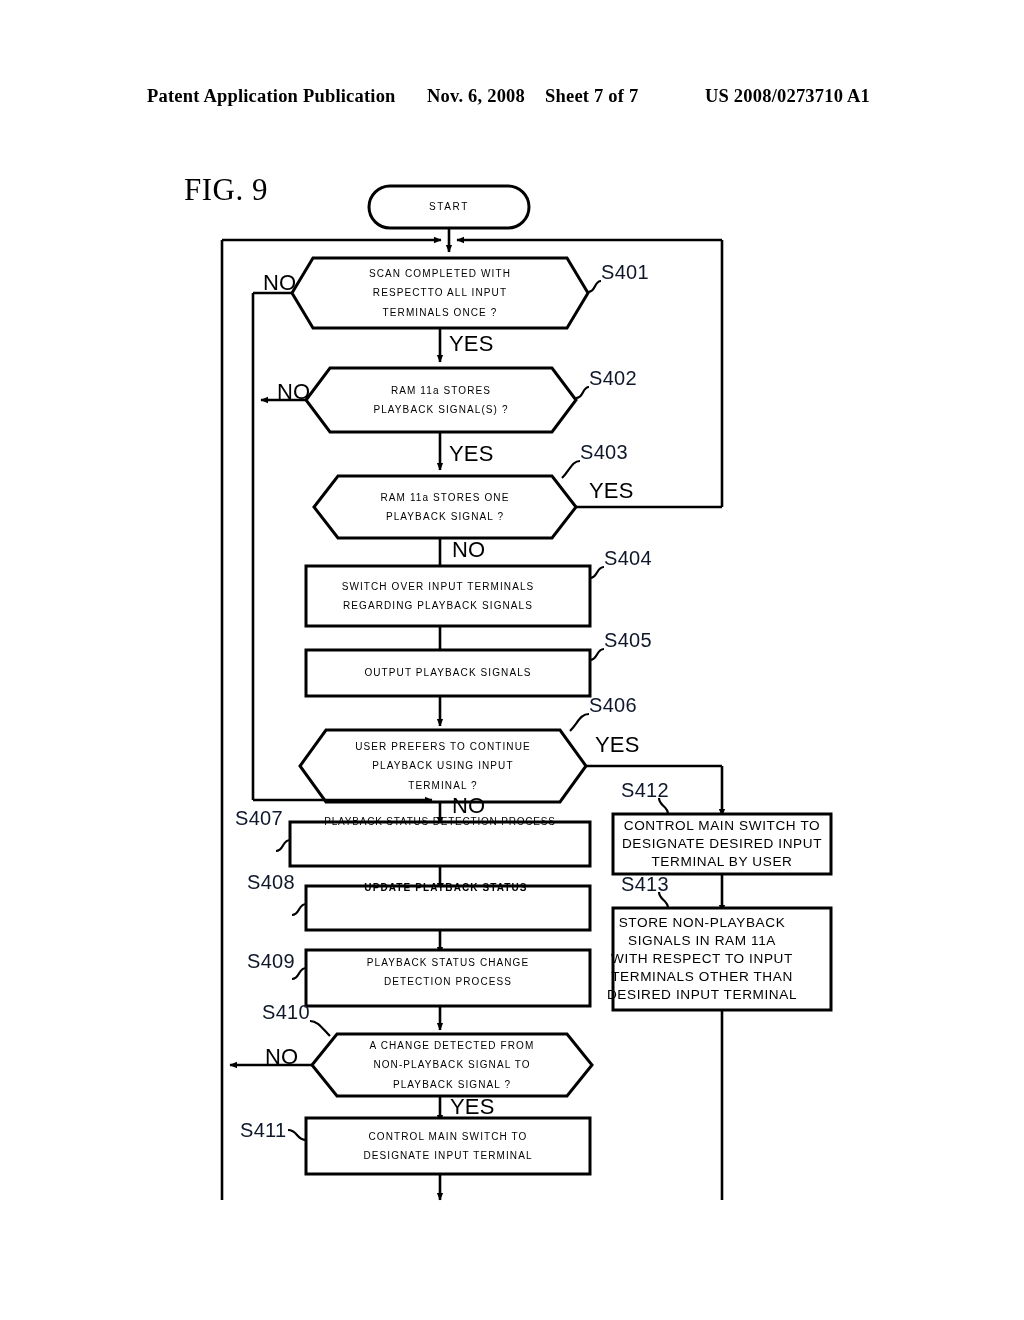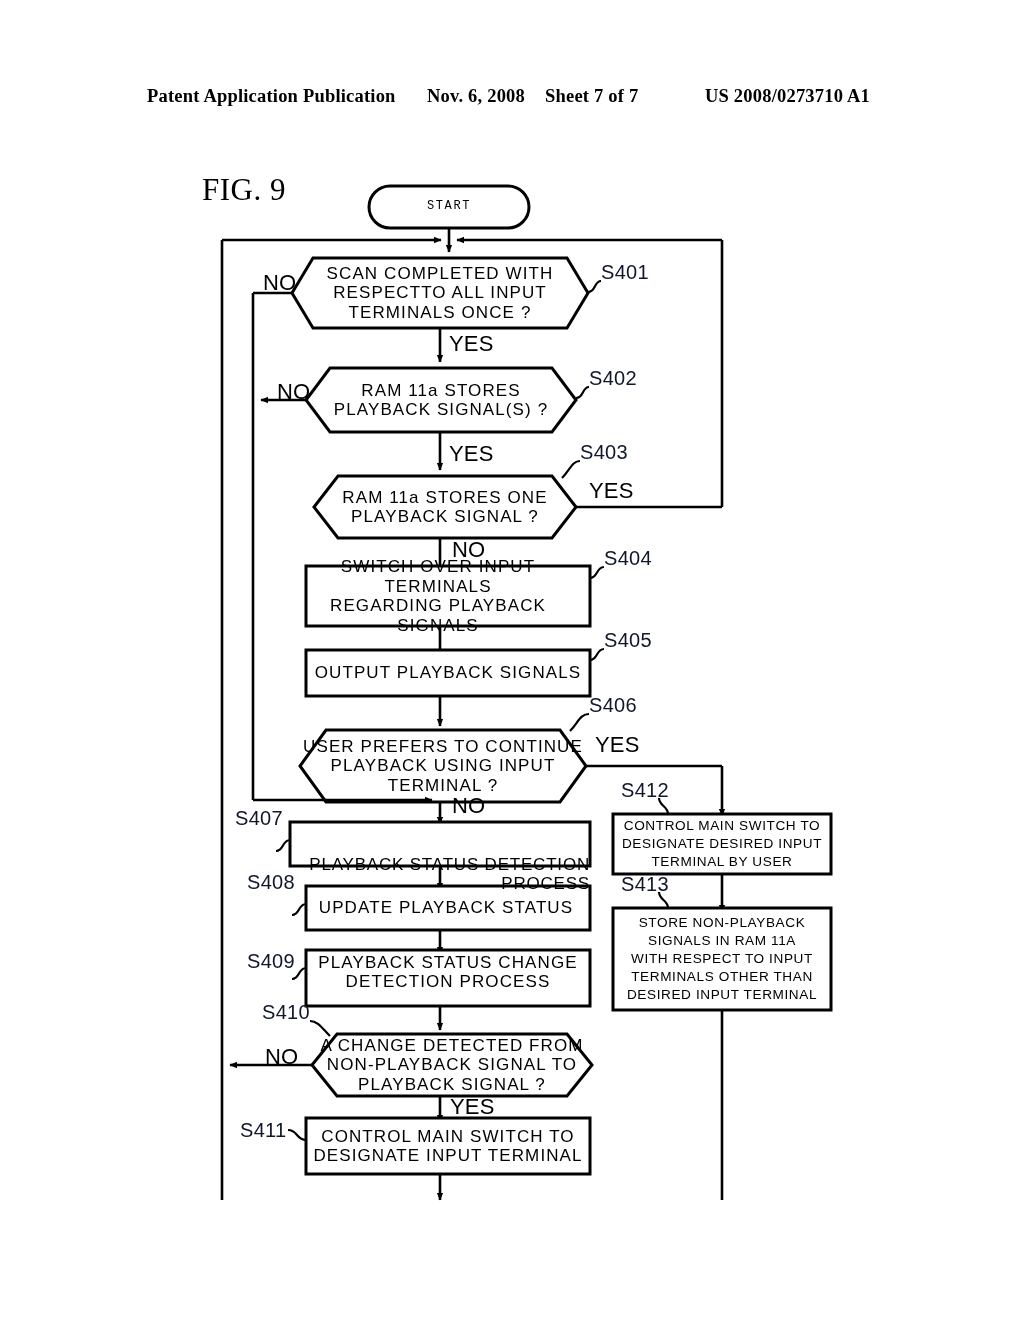--- a/index.html
+++ b/index.html
@@ -30,54 +30,53 @@
     white-space: nowrap;
   }
   #page-header .h-pub   { position: absolute; left: 131px; top: 0; margin-left: 16px; }
   #page-header .h-date  { position: absolute; left: 427px; top: 0; }
   #page-header .h-sheet { position: absolute; left: 545px; top: 0; }
   #page-header .h-num   { position: absolute; left: 705px; top: 0; }
 
   
   #fig-label {
     position: absolute;
-    left: 202px;
+    left: 184px;
     top: 172px;
     font-family: "Liberation Serif", serif;
     font-size: 31px;
     letter-spacing: 0.5px;
   }
 
   
   #flow-canvas {
     position: absolute;
     left: 0;
     top: 0;
     width: 1024px;
     height: 1320px;
   }
 
   
   .node-text {
     position: absolute;
     font-family: "Liberation Sans", sans-serif;
-    font-size: 17px;
+    font-size: 10px;
     letter-spacing: 1.1px;
     line-height: 19.5px;
     text-align: center;
     white-space: pre-line;
     color: #000;
     display: flex;
     align-items: center;
     justify-content: center;
   }
   .node-text.start-text {
-    font-size: 12px;
+    font-size: 10px;
     letter-spacing: 1.6px;
-    font-family: Liberation Mono, monospace;
   }
 
   
   .step-ref {
     position: absolute;
     font-family: "Liberation Sans", sans-serif;
     font-size: 20px;
     letter-spacing: 0.3px;
     color: #0f172a;
     white-space: nowrap;
@@ -215,39 +214,39 @@
 
 <div class="node-text" style="left:306px; top:566px; width:264px; height:60px;">SWITCH OVER INPUT TERMINALS
 REGARDING PLAYBACK SIGNALS</div>
 
 <div class="node-text" style="left:306px; top:650px; width:284px; height:46px;text-align:center;">OUTPUT PLAYBACK SIGNALS</div>
 
 <div class="node-text" style="left:300px; top:730px; width:286px; height:72px;">USER PREFERS TO CONTINUE
 PLAYBACK USING INPUT
 TERMINAL ?</div>
 
-<div class="node-text" style="left:290px; top:852px; width:300px; height:44px; letter-spacing:0.8px;text-align:right;">PLAYBACK STATUS DETECTION PROCESS</div>
-
-<div class="node-text" style="left:306px; top:886px; width:280px; height:44px;">UPDATE PLAYBACK STATUS</div>
+<div class="node-text" style="left:290px; top:800px; width:300px; height:44px; letter-spacing:0.8px;text-align:right;">PLAYBACK STATUS DETECTION PROCESS</div>
+
+<div class="node-text" style="left:306px; top:866px; width:280px; height:44px;font-weight:bold;">UPDATE PLAYBACK STATUS</div>
 
 <div class="node-text" style="left:306px; top:950px; width:284px; height:44px;">PLAYBACK STATUS CHANGE
 DETECTION PROCESS</div>
 
 <div class="node-text" style="left:312px; top:1034px; width:280px; height:62px;">A CHANGE DETECTED FROM
 NON-PLAYBACK SIGNAL TO
 PLAYBACK SIGNAL ?</div>
 
 <div class="node-text" style="left:306px; top:1118px; width:284px; height:56px;">CONTROL MAIN SWITCH TO
 DESIGNATE INPUT TERMINAL</div>
 
 <div class="node-text" style="left:613px; top:814px; width:218px; height:60px; font-size:13.6px; letter-spacing:0.6px; line-height:18px;">CONTROL MAIN SWITCH TO
 DESIGNATE DESIRED INPUT
 TERMINAL BY USER</div>
 
-<div class="node-text" style="left:613px; top:908px; width:218px; height:102px; font-size:13.6px; letter-spacing:0.6px; line-height:18px;">STORE NON-PLAYBACK
+<div class="node-text" style="left:593px; top:908px; width:218px; height:102px; font-size:13.6px; letter-spacing:0.6px; line-height:18px;">STORE NON-PLAYBACK
 SIGNALS IN RAM 11A
 WITH RESPECT TO INPUT
 TERMINALS OTHER THAN
 DESIRED INPUT TERMINAL</div>
 
 <div class="step-ref" style="left:601px; top:261px;">S401</div>
 <div class="step-ref" style="left:589px; top:367px;">S402</div>
 <div class="step-ref" style="left:580px; top:441px;">S403</div>
 <div class="step-ref" style="left:604px; top:547px;">S404</div>
 <div class="step-ref" style="left:604px; top:629px;">S405</div>

